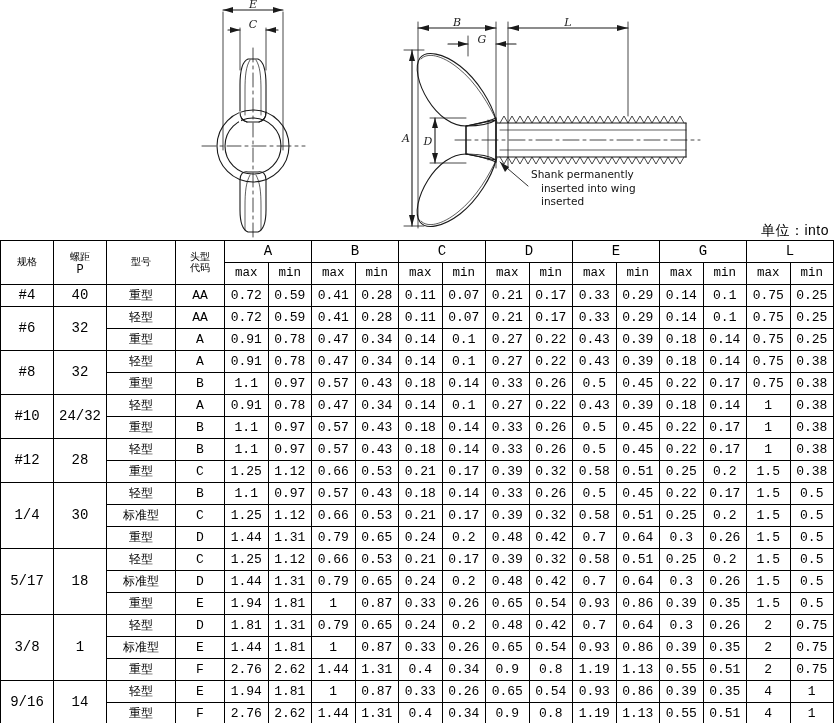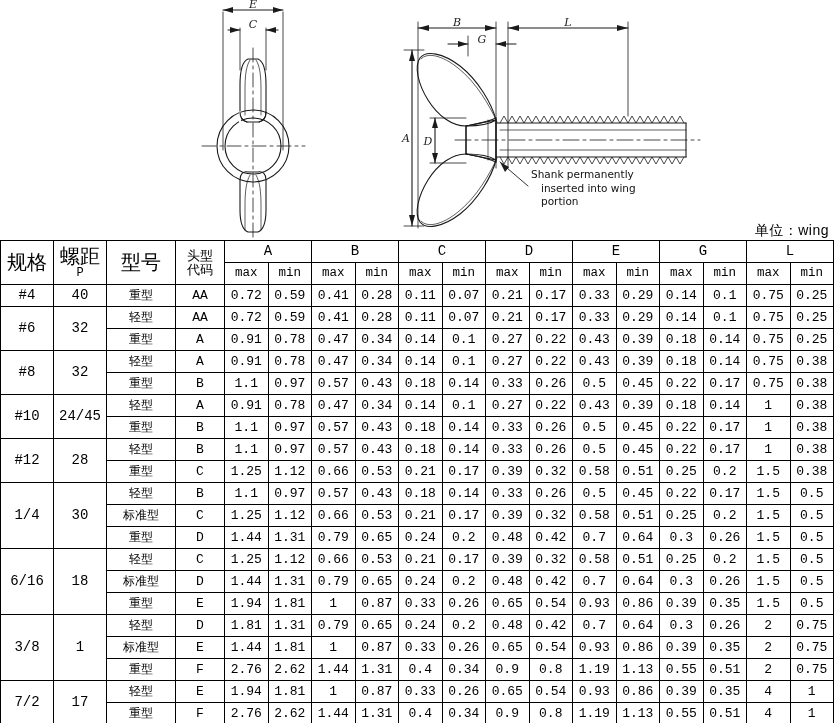--- a/index.html
+++ b/index.html
@@ -58,25 +58,25 @@
     text-align: center;
     vertical-align: middle;
     padding: 0;
     height: 21px;
     line-height: 1.05;
     white-space: nowrap;
   }
   #spec-table th { font-weight: normal; }
   .cjk {
     font-family: "Liberation Sans", sans-serif;
-    font-size: 20px;
+    font-size: 10px;
   }
   .cjk-sm {
     font-family: Liberation Serif, serif;
-    font-size: 13px;
+    font-size: 10px;
   }
   .hdr-2line { line-height: 1.0; font-size: 14px; }
   .hdr-2line small { font-family: "Liberation Mono", monospace; font-size: 12px; display:block; }
   .dimgrp { font-size: 14px; height: 18px; }
   .mm { font-size: 12.5px; height: 18px; }
   .spec-col { width: 52px; }
   .pitch-col { width: 52px; }
   .type-col { width: 68px; margin-left: 44px; }
   .code-col { width: 48px; }
   .val-col { width: 45px; margin-left: 32px; }
@@ -206,24 +206,24 @@
 
       <path d="M500,162 L528,186" stroke-width="0.9"></path>
       <polygon points="500,162 509,167 505,172" fill="#1a1a1a" stroke="none"></polygon>
 
     </g>
   </svg>
 
   <div class="note-text">
     <span class="ln1">Shank permanently</span>
     <span class="ln2">inserted into wing</span>
-    <span class="ln3">portion</span>
+    <span class="ln3">inserted</span>
   </div>
 
-  <div class="unit-label">单位：wing</div>
+  <div class="unit-label">单位：into</div>
 </div>
 
 <table id="spec-table">
   <thead>
     <tr>
       <th rowspan="2" class="spec-col cjk">规格</th>
       <th rowspan="2" class="pitch-col hdr-2line">
         <span class="cjk">螺距</span>
         <small>P</small>
       </th>
@@ -349,21 +349,21 @@
         <td>0.26</td>
         <td>0.5</td>
         <td>0.45</td>
         <td>0.22</td>
         <td>0.17</td>
         <td>0.75</td>
         <td>0.38</td>
       </tr>
       <tr>
         <td class="grp-cell" rowspan="2">#10</td>
-        <td class="grp-cell" rowspan="2">24/45</td>
+        <td class="grp-cell" rowspan="2">24/32</td>
         <td class="type-cell">轻型</td>
         <td>A</td>
         <td>0.91</td>
         <td>0.78</td>
         <td>0.47</td>
         <td>0.34</td>
         <td>0.14</td>
         <td>0.1</td>
         <td>0.27</td>
         <td>0.22</td>
@@ -480,21 +480,21 @@
         <td>0.48</td>
         <td>0.42</td>
         <td>0.7</td>
         <td>0.64</td>
         <td>0.3</td>
         <td>0.26</td>
         <td>1.5</td>
         <td>0.5</td>
       </tr>
       <tr>
-        <td class="grp-cell" rowspan="3">6/16</td>
+        <td class="grp-cell" rowspan="3">5/17</td>
         <td class="grp-cell" rowspan="3">18</td>
         <td class="type-cell">轻型</td>
         <td>C</td>
         <td>1.25</td>
         <td>1.12</td>
         <td>0.66</td>
         <td>0.53</td>
         <td>0.21</td>
         <td>0.17</td>
         <td>0.39</td>
@@ -592,22 +592,22 @@
         <td>0.9</td>
         <td>0.8</td>
         <td>1.19</td>
         <td>1.13</td>
         <td>0.55</td>
         <td>0.51</td>
         <td>2</td>
         <td>0.75</td>
       </tr>
       <tr>
-        <td class="grp-cell" rowspan="2">7/2</td>
-        <td class="grp-cell" rowspan="2">17</td>
+        <td class="grp-cell" rowspan="2">9/16</td>
+        <td class="grp-cell" rowspan="2">14</td>
         <td class="type-cell">轻型</td>
         <td>E</td>
         <td>1.94</td>
         <td>1.81</td>
         <td>1</td>
         <td>0.87</td>
         <td>0.33</td>
         <td>0.26</td>
         <td>0.65</td>
         <td>0.54</td>

